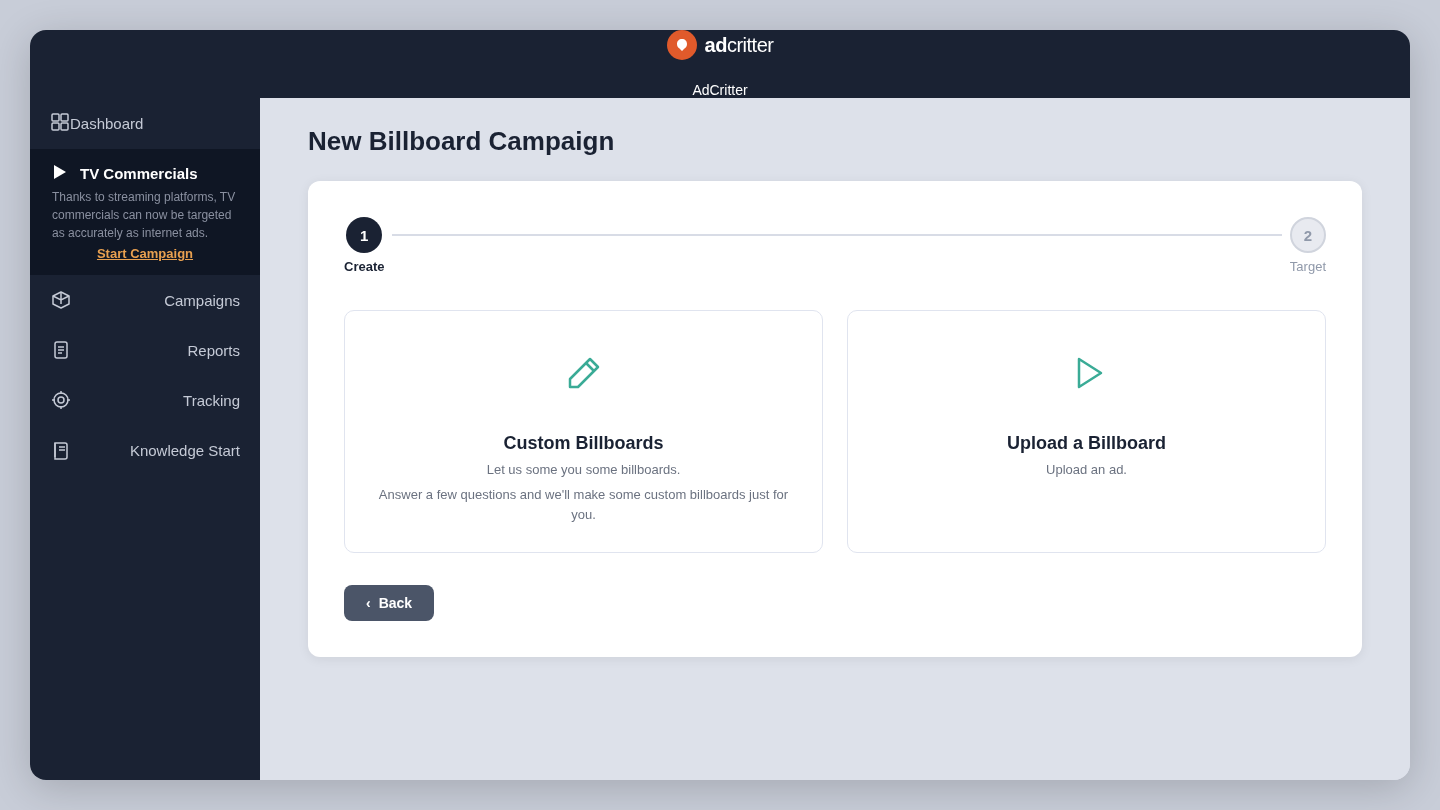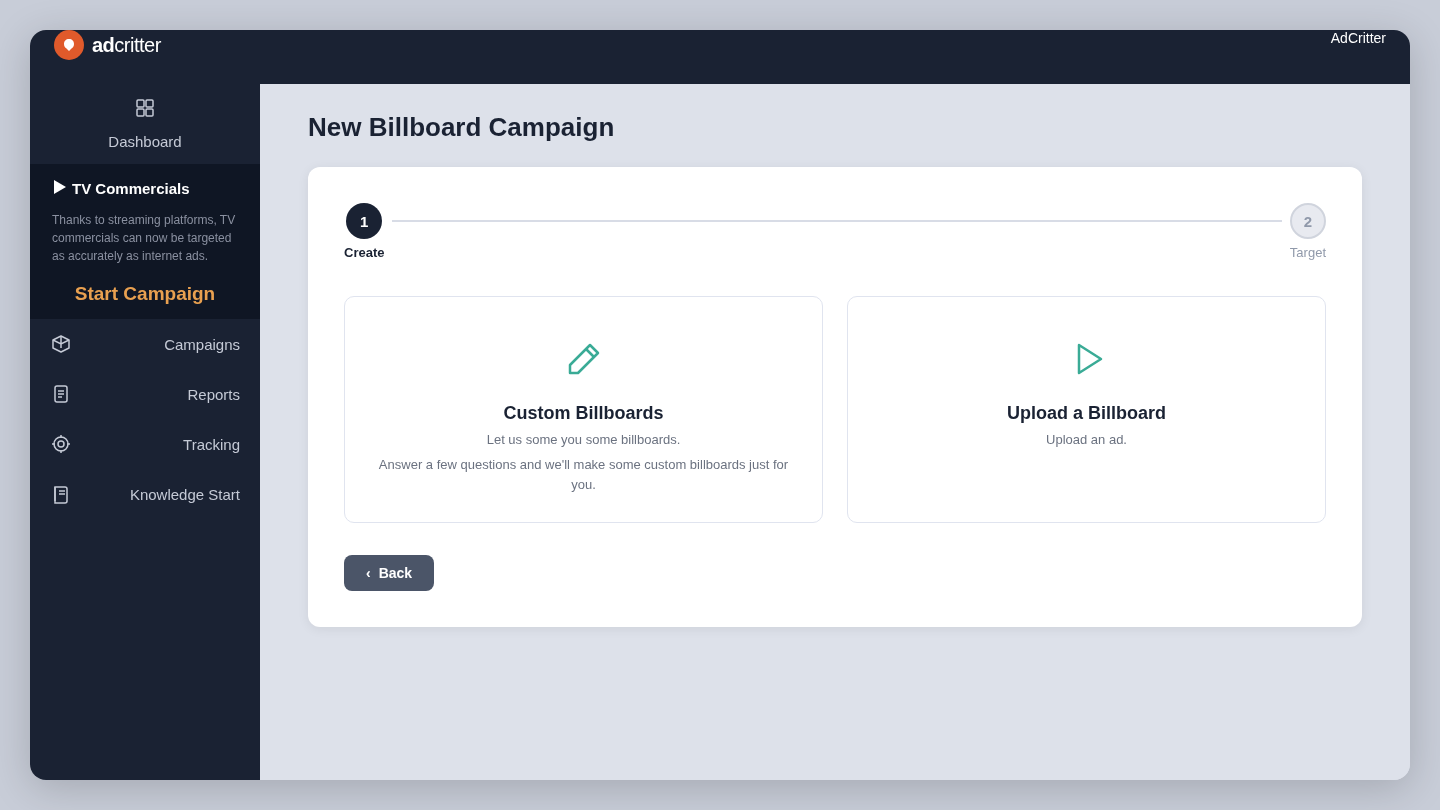--- a/index.html
+++ b/index.html
@@ -16,26 +16,27 @@
       height: 750px;
       background: #d8dce6;
       border-radius: 16px;
       overflow: hidden;
       display: flex;
       flex-direction: column;
       box-shadow: 0 8px 40px rgba(0,0,0,0.18);
     }
     .top-bar {
       background: #1a2233;
-      height: 54px;
-      display: flex;
-      align-items: flex-start;
+      height: 68px;
+      display: flex;
+      align-items: center;
       justify-content: space-between;
       padding: 0 24px;
       flex-shrink: 0;
+      flex-direction: column;
     }
     .logo-area {
       display: flex;
       align-items: center;
       gap: 8px;
     }
     .logo-icon {
       width: 30px;
       height: 30px;
       background: #e05a2b;
@@ -87,55 +88,54 @@
       width: 22px;
       height: 22px;
       display: flex;
       align-items: center;
       justify-content: center;
       flex-shrink: 0;
     }
     .dashboard-item {
       display: flex;
       align-items: center;
-      gap: 12px;
       padding: 14px 20px;
       color: #c5cad6;
       font-size: 15px;
       cursor: pointer;
-      flex-direction: column;
     }
     
     .tv-section {
       background: #0f1624;
       padding: 14px 20px;
     }
     .tv-header {
       display: flex;
       align-items: center;
-      gap: 4px;
+      gap: 12px;
       color: white;
       font-size: 15px;
       font-weight: 700;
-      margin-bottom: 12px;
+      margin-bottom: 4px;
     }
     .tv-desc {
       color: #8a90a0;
       font-size: 12px;
       line-height: 1.5;
-      margin-bottom: 18px;
+      margin-bottom: 4px;
       padding-left: 2px;
     }
     .start-campaign-btn {
       color: #e8a050;
-      font-size: 19px;
+      font-size: 13px;
       font-weight: 600;
       text-align: center;
       width: 100%;
       cursor: pointer;
+      text-decoration: underline;
     }
     
     .content {
       flex: 1;
       background: #dde1ea;
       overflow-y: auto;
       padding: 28px 48px;
     }
     .page-title {
       font-size: 26px;
@@ -219,20 +219,21 @@
       margin-bottom: 18px;
       display: flex;
       align-items: center;
       justify-content: center;
     }
     .option-title {
       font-size: 18px;
       font-weight: 800;
       color: #1a2233;
       margin-bottom: 8px;
+      margin-top: 16px;
     }
     .option-subtitle {
       font-size: 13px;
       color: #6b7280;
       margin-bottom: 8px;
     }
     .option-desc {
       font-size: 13px;
       color: #6b7280;
       line-height: 1.5;

